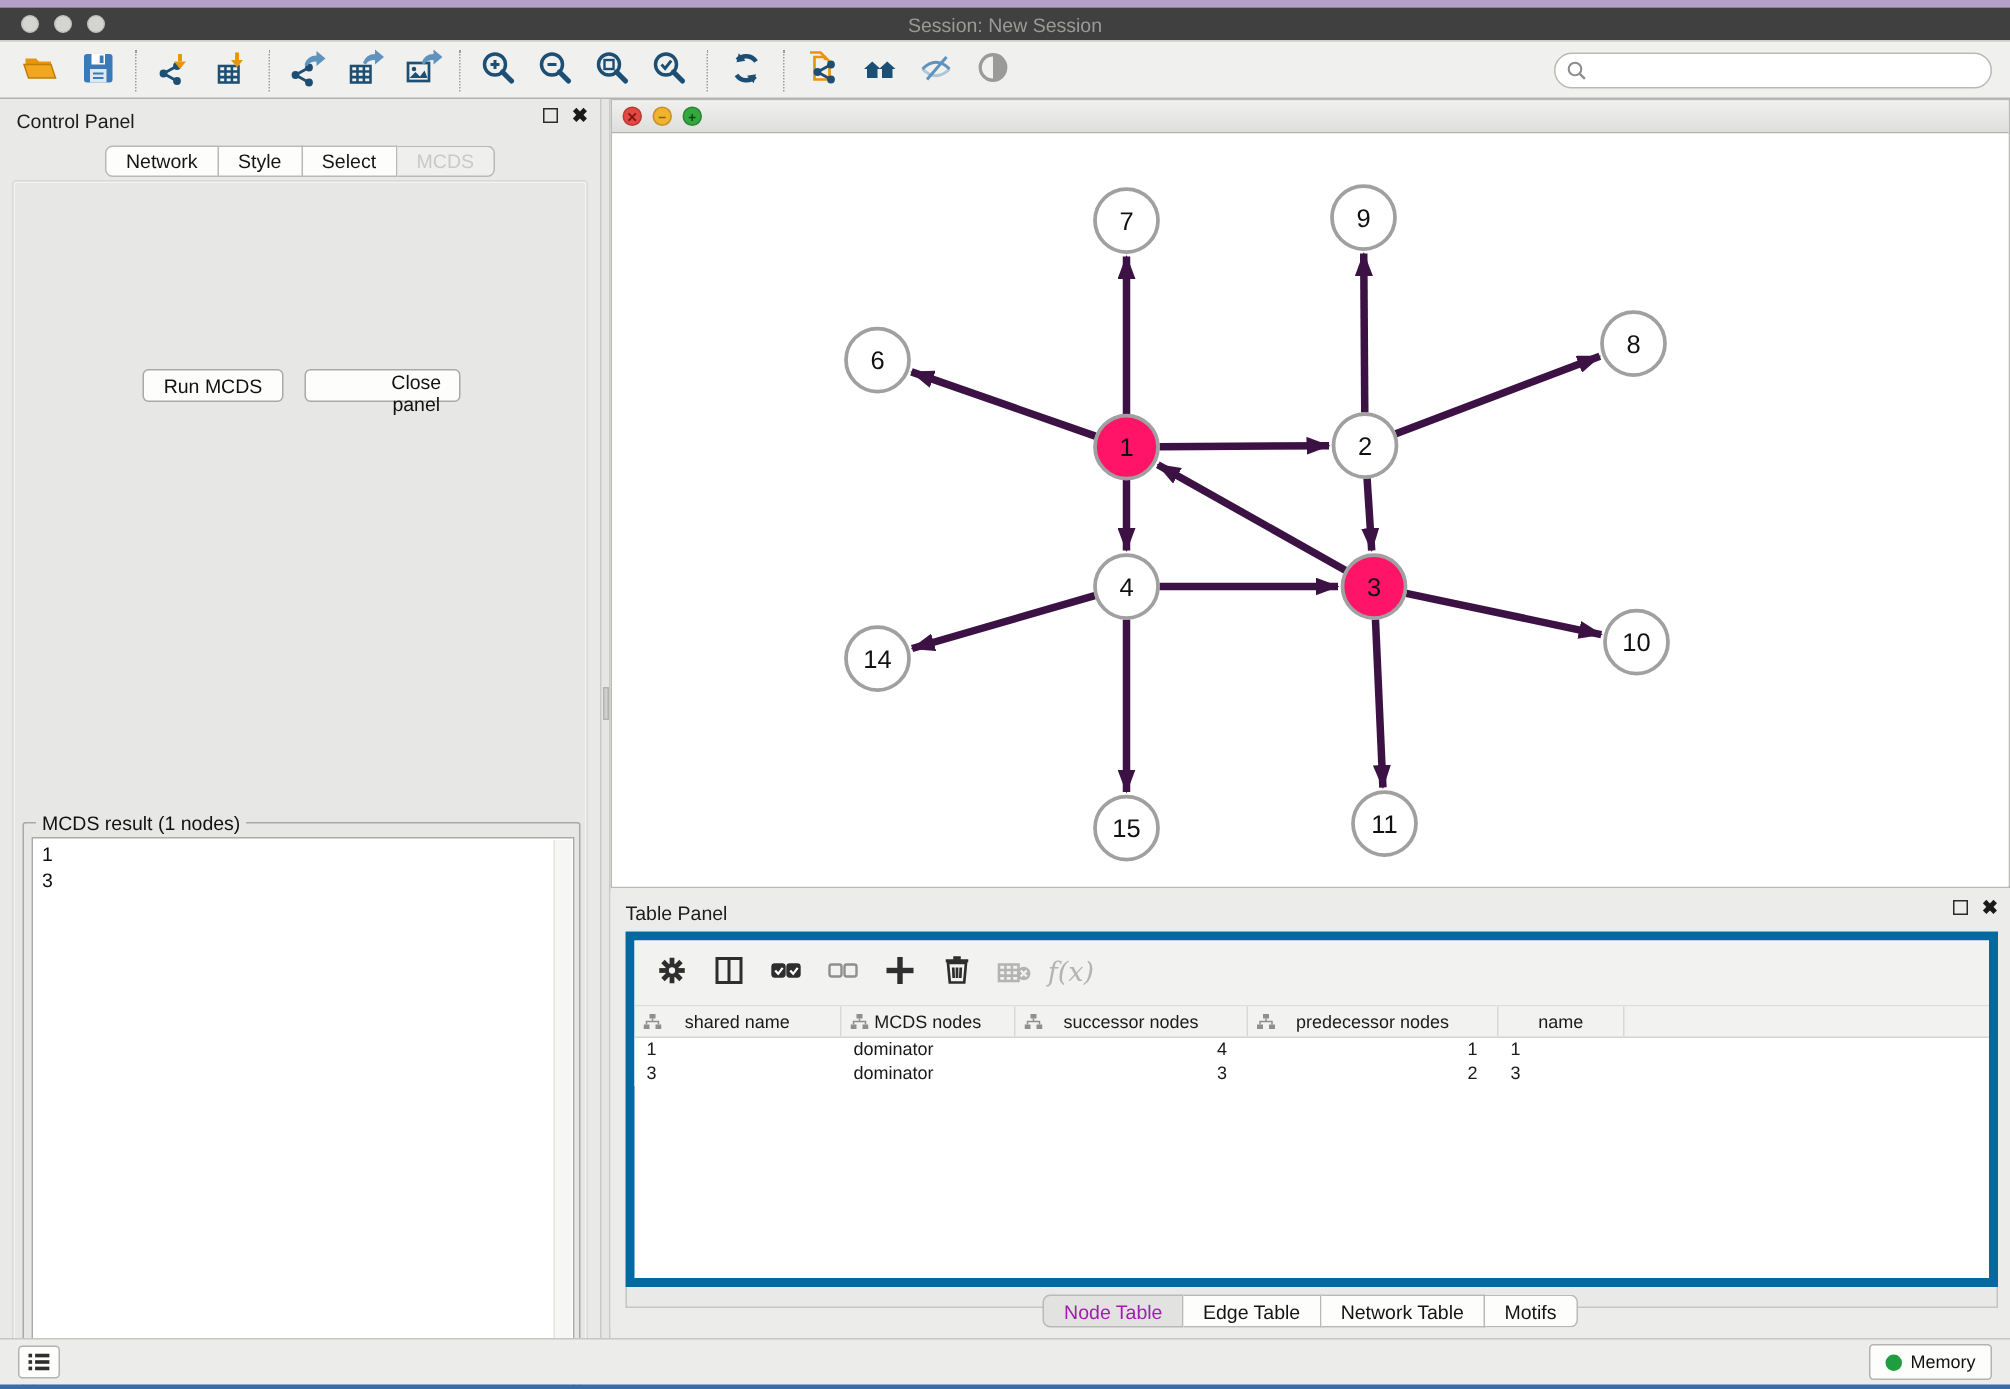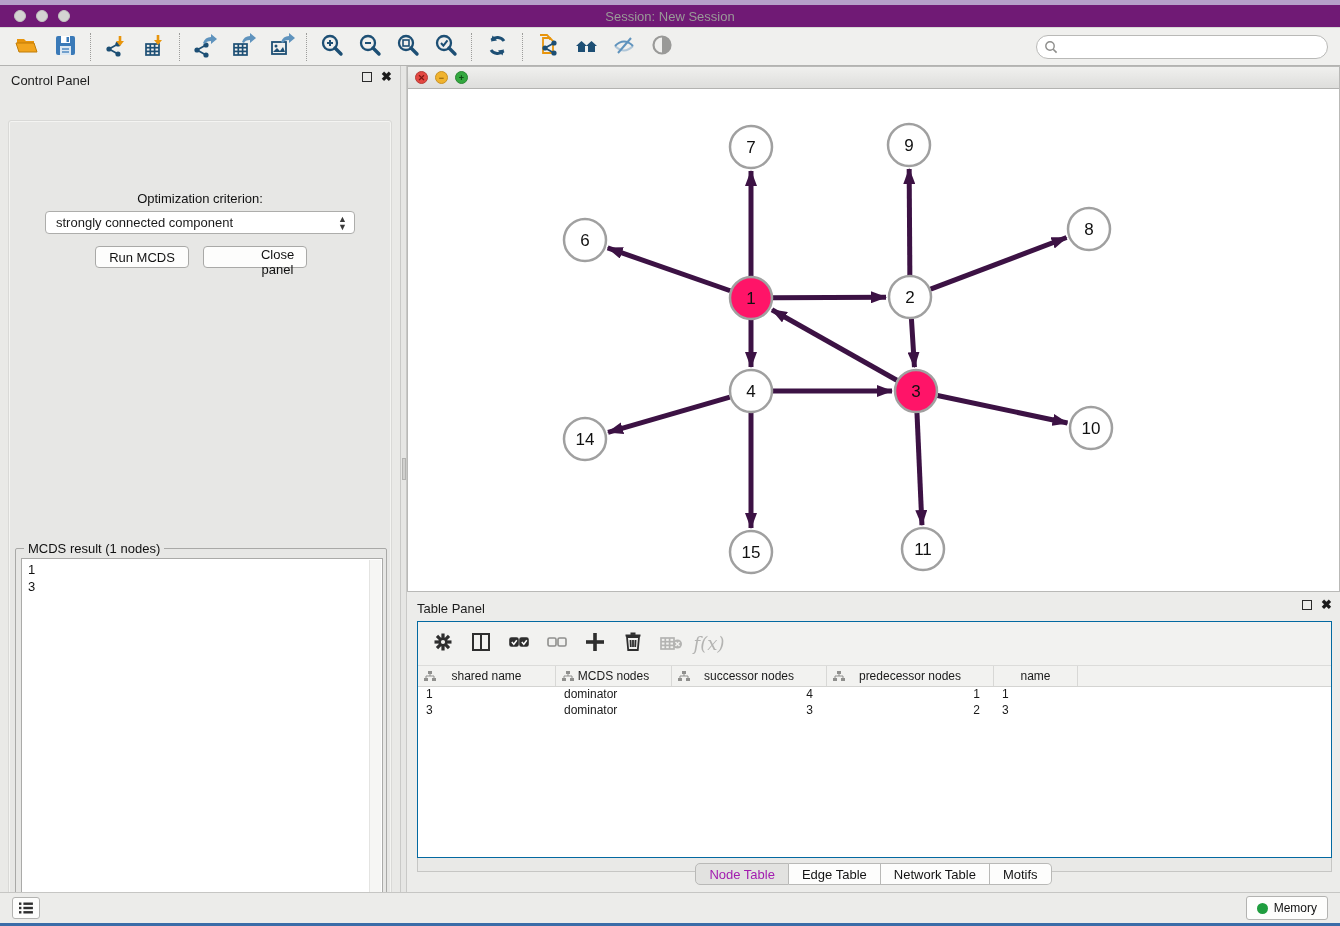--- a/index.html
+++ b/index.html
@@ -1,21 +1,21 @@
 <!DOCTYPE html>
 <html><head>
 <meta charset="utf-8">
 <style>
   * { margin:0; padding:0; box-sizing:border-box; }
   html,body { width:1340px; height:926px; overflow:hidden; }
   body { font-family:"Liberation Sans", sans-serif; background:#ececea; color:#1a1a1a; position:relative; }
 
   
   .top-strip { position:absolute; left:0; top:0; width:1340px; height:5px; background:#b69fc9; }
-  .titlebar { position:absolute; left:0; top:5px; width:1340px; height:22px; background:#701a75; }
+  .titlebar { position:absolute; left:0; top:5px; width:1340px; height:22px; background:#404040; }
   .tl-dot { position:absolute; top:5px; width:12px; height:12px; border-radius:50%; background:#d4d4d2; border:1px solid #c2c2c0; }
   .win-title { position:absolute; top:4px; width:100%; text-align:center; font-size:13px; color:#9a9a98; }
 
   
   .main-toolbar { position:absolute; left:0; top:27px; width:1340px; height:39px; background:#f0f0ee; border-top:1px solid #d8d8d6; border-bottom:1px solid #b3b3b1; display:flex; align-items:center; padding-left:8px; }
   .tb-btn { width:38px; height:32px; display:flex; align-items:center; justify-content:center; background:none; border:none; cursor:pointer; }
   .tb-sep { width:0; height:28px; border-left:1px dotted #9d9d9b; margin:0 6px; }
   .tb-search { margin-left:auto; margin-right:12px; width:292px; height:24px; background:#fff; border:1px solid #b9b9b7; border-radius:12px; display:flex; align-items:center; padding-left:7px; }
   .tb-search input { border:none; outline:none; flex:1; height:18px; font-size:12px; background:transparent; margin-left:5px; }
 
@@ -54,21 +54,21 @@
   .tdot.red { background:#e34842; border:1px solid #b63c37; color:#7d1612; }
   .tdot.yellow { background:#f0b32e; border:1px solid #c89125; color:#8a5d07; }
   .tdot.green { background:#33a83f; border:1px solid #2a8634; color:#0c4c14; }
   .net-title { position:absolute; width:100%; text-align:center; top:4px; font-size:13px; color:#2e2e2e; }
   .net-canvas { position:relative; width:931px; height:502px; background:#fff; }
 
   
   .table-panel { position:absolute; left:407px; top:595px; width:933px; height:295px; background:#ececea; }
   .tp-header { position:relative; height:25px;text-decoration:underline; }
   .tp-title { position:absolute; left:10px; top:6px; font-size:13px; color:#1c1c1c; }
-  .tp-box { position:absolute; left:10px; top:26px; width:915px; height:237px; background:#fff; border:1px solid #0369a1; }
+  .tp-box { position:absolute; left:10px; top:26px; width:915px; height:237px; background:#fff; border:6px solid #0369a1; }
   .tp-toolbar { height:44px; background:#f2f2f0; border-bottom:1px solid #dcdcda; display:flex; align-items:center; padding-left:8px; gap:4px; }
   .tp-tool { width:34px; height:34px; background:none; border:none; display:flex; align-items:center; justify-content:center; cursor:pointer; }
   .tp-tool.disabled { cursor:default; }
   .fx-label { font-family:"DejaVu Serif", serif; font-style:italic; font-size:18px; color:#b4b4b2; }
   .tbl-header { display:flex; height:21px; background:#f2f2f0; border-bottom:1px solid #d4d4d2; font-size:12px; color:#1a1a1a; }
   .th-cell { position:relative; border-right:1px solid #d8d8d6; display:flex; align-items:center; justify-content:center; cursor:pointer; }
   .th-ic { position:absolute; left:6px; top:5px; }
   .tbl-rows { background:#fff; }
   .tbl-row { display:flex; height:16px; font-size:12px; cursor:pointer; }
   .td-cell { overflow:hidden; white-space:nowrap; }
@@ -264,29 +264,27 @@
 </div>
 
 <div class="control-panel">
   <div class="cp-header">
     <span class="cp-title">Control Panel</span>
     <span class="panel-icons">
       <span class="float-ic"></span>
       <span class="close-ic">✖</span>
     </span>
   </div>
+  <div class="cp-tabs" id="cp-tabs">
+      <div class="tab">Network</div>
+      <div class="tab">Style</div>
+      <div class="tab">Select</div>
+      <div class="tab active">MCDS</div>
+    </div>
   <div class="cp-box">
-    <div class="opt-label">Optimization criterion:</div>
-    <div class="cp-select">
-      <span>strongly connected component</span>
-      <span class="stepper">
-          <span>▲</span>
-          <span>▼</span>
-        </span>
-    </div>
     <button class="cp-btn" style="left:86px; width:94px;">Run MCDS</button>
     <button class="cp-btn" style="left:194px; width:104px;padding-left:45px;">Close panel</button>
     <div class="cp-result">
       <span class="cp-result-legend">MCDS result (1 nodes)</span>
       <div class="cp-result-area">
         <div class="cp-result-text" id="result-text">1
 3</div>
         <div class="result-scroll"></div>
       </div>
     </div>

